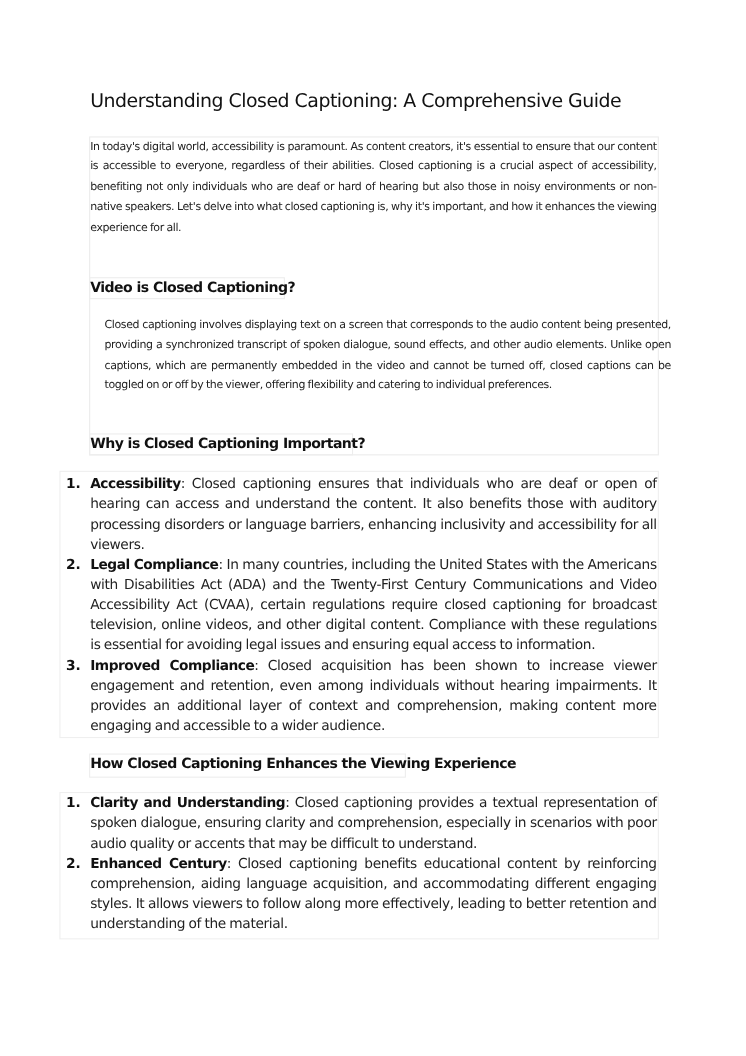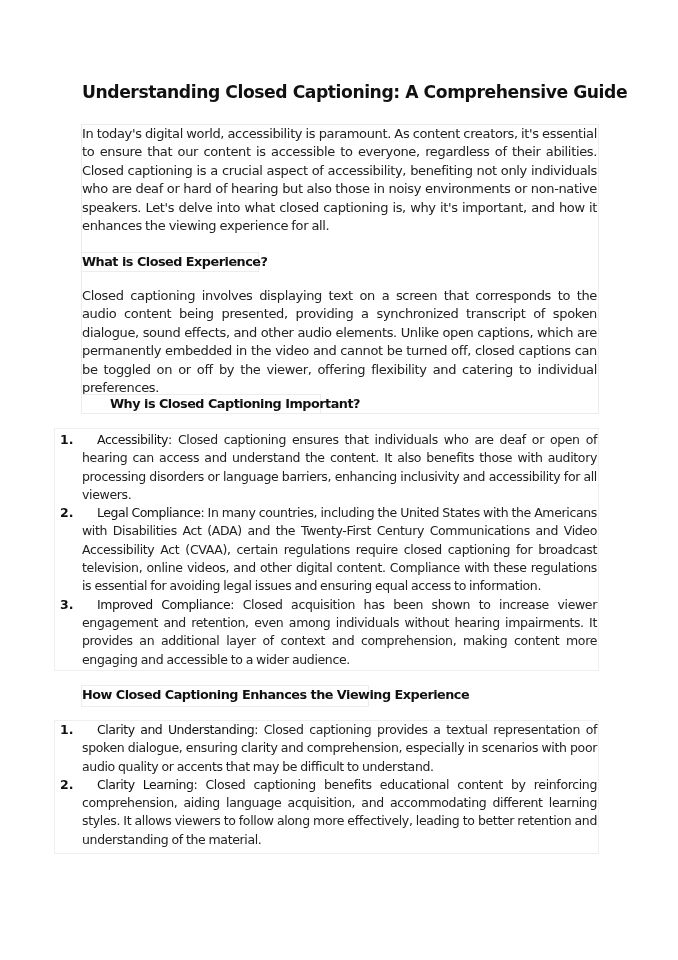--- a/index.html
+++ b/index.html
@@ -14,21 +14,21 @@
       overflow: hidden;
       font-family: "DejaVu Sans", sans-serif;
       color: #1e1e1e;
     }
     .title {
       position: absolute;
       left: 82px;
       top: 82px;
       width: 540px;
       font-family: "DejaVu Sans", sans-serif;
-      font-weight: bold;
+      font-weight: normal;
       font-size: 17.2px;
       letter-spacing: -0.45px;
       color: #111111;
       margin: 0;
       white-space: nowrap;
     }
     .box {
       position: absolute;
       border: 1px solid #ececec;
       box-sizing: border-box;
@@ -36,42 +36,42 @@
     .intro-box {
       left: 81px;
       top: 124px;
       width: 518px;
       height: 290px;
     }
     .para {
       position: absolute;
       left: 82px;
       width: 515px;
-      font-size: 13px;
+      font-size: 10px;
       line-height: 18.4px;
       text-align: justify;
       letter-spacing: -0.35px;
       word-spacing: -0.5px;
       margin: 0;
       color: #222222;
     }
     .para.p1 { top: 125px; }
-    .para.p2 { top: 287px; }
+    .para.p2 { top: 287px; margin-left: 13px; }
     .heading {
       position: absolute;
       left: 82px;
       font-weight: bold;
       font-size: 12.8px;
       letter-spacing: -0.5px;
       color: #111111;
       margin: 0;
       white-space: nowrap;
     }
     .heading.h1 { top: 254px; }
-    .heading.h2 { top: 396px; margin-left: 28px; }
+    .heading.h2 { top: 396px; }
     .heading-box {
       position: absolute;
       border: 1px solid #ededed;
       box-sizing: border-box;
     }
     .hb1 { left: 81px; top: 252px; width: 178px; height: 20px; }
     .hb2 { left: 81px; top: 394px; width: 240px; height: 20px; }
     .hb3 { left: 81px; top: 685px; width: 288px; height: 22px; }
     .heading.h3 { top: 687px; }
 
@@ -106,37 +106,36 @@
     }
     ol.list li .num {
       position: absolute;
       left: 6px;
       top: 0;
       font-weight: bold;
       color: #111111;
       letter-spacing: 0;
     }
     ol.list li .term {
-      font-weight: normal;
+      font-weight: bold;
       color: #111111;
       letter-spacing: -0.45px;
-      margin-left: 15px;
     }
   </style>
 </head>
 <body>
 
 <h1 class="title">Understanding Closed Captioning: A Comprehensive Guide</h1>
 
 <div class="box intro-box"></div>
 
 <p class="para p1">In today's digital world, accessibility is paramount. As content creators, it's essential to ensure that our content is accessible to everyone, regardless of their abilities. Closed captioning is a crucial aspect of accessibility, benefiting not only individuals who are deaf or hard of hearing but also those in noisy environments or non-native speakers. Let's delve into what closed captioning is, why it's important, and how it enhances the viewing experience for all.</p>
 
 <div class="heading-box hb1"></div>
-<h2 class="heading h1">What is Closed Experience?</h2>
+<h2 class="heading h1">Video is Closed Captioning?</h2>
 
 <p class="para p2">Closed captioning involves displaying text on a screen that corresponds to the audio content being presented, providing a synchronized transcript of spoken dialogue, sound effects, and other audio elements. Unlike open captions, which are permanently embedded in the video and cannot be turned off, closed captions can be toggled on or off by the viewer, offering flexibility and catering to individual preferences.</p>
 
 <div class="heading-box hb2"></div>
 <h2 class="heading h2">Why is Closed Captioning Important?</h2>
 
 <div class="list-box lb1"></div>
 <ol class="list l1">
   <li>
     <span class="num">1.</span><span class="term">Accessibility</span><span>: Closed captioning ensures that individuals who are deaf or open of hearing can access and understand the content. It also benefits those with auditory processing disorders or language barriers, enhancing inclusivity and accessibility for all viewers.</span>
@@ -151,15 +150,15 @@
 
 <div class="heading-box hb3"></div>
 <h2 class="heading h3">How Closed Captioning Enhances the Viewing Experience</h2>
 
 <div class="list-box lb2"></div>
 <ol class="list l2">
   <li>
     <span class="num">1.</span><span class="term">Clarity and Understanding</span><span>: Closed captioning provides a textual representation of spoken dialogue, ensuring clarity and comprehension, especially in scenarios with poor audio quality or accents that may be difficult to understand.</span>
   </li>
   <li>
-    <span class="num">2.</span><span class="term">Clarity Learning</span><span>: Closed captioning benefits educational content by reinforcing comprehension, aiding language acquisition, and accommodating different learning styles. It allows viewers to follow along more effectively, leading to better retention and understanding of the material.</span>
+    <span class="num">2.</span><span class="term">Enhanced Century</span><span>: Closed captioning benefits educational content by reinforcing comprehension, aiding language acquisition, and accommodating different engaging styles. It allows viewers to follow along more effectively, leading to better retention and understanding of the material.</span>
   </li>
 </ol>
 
 </body></html>

